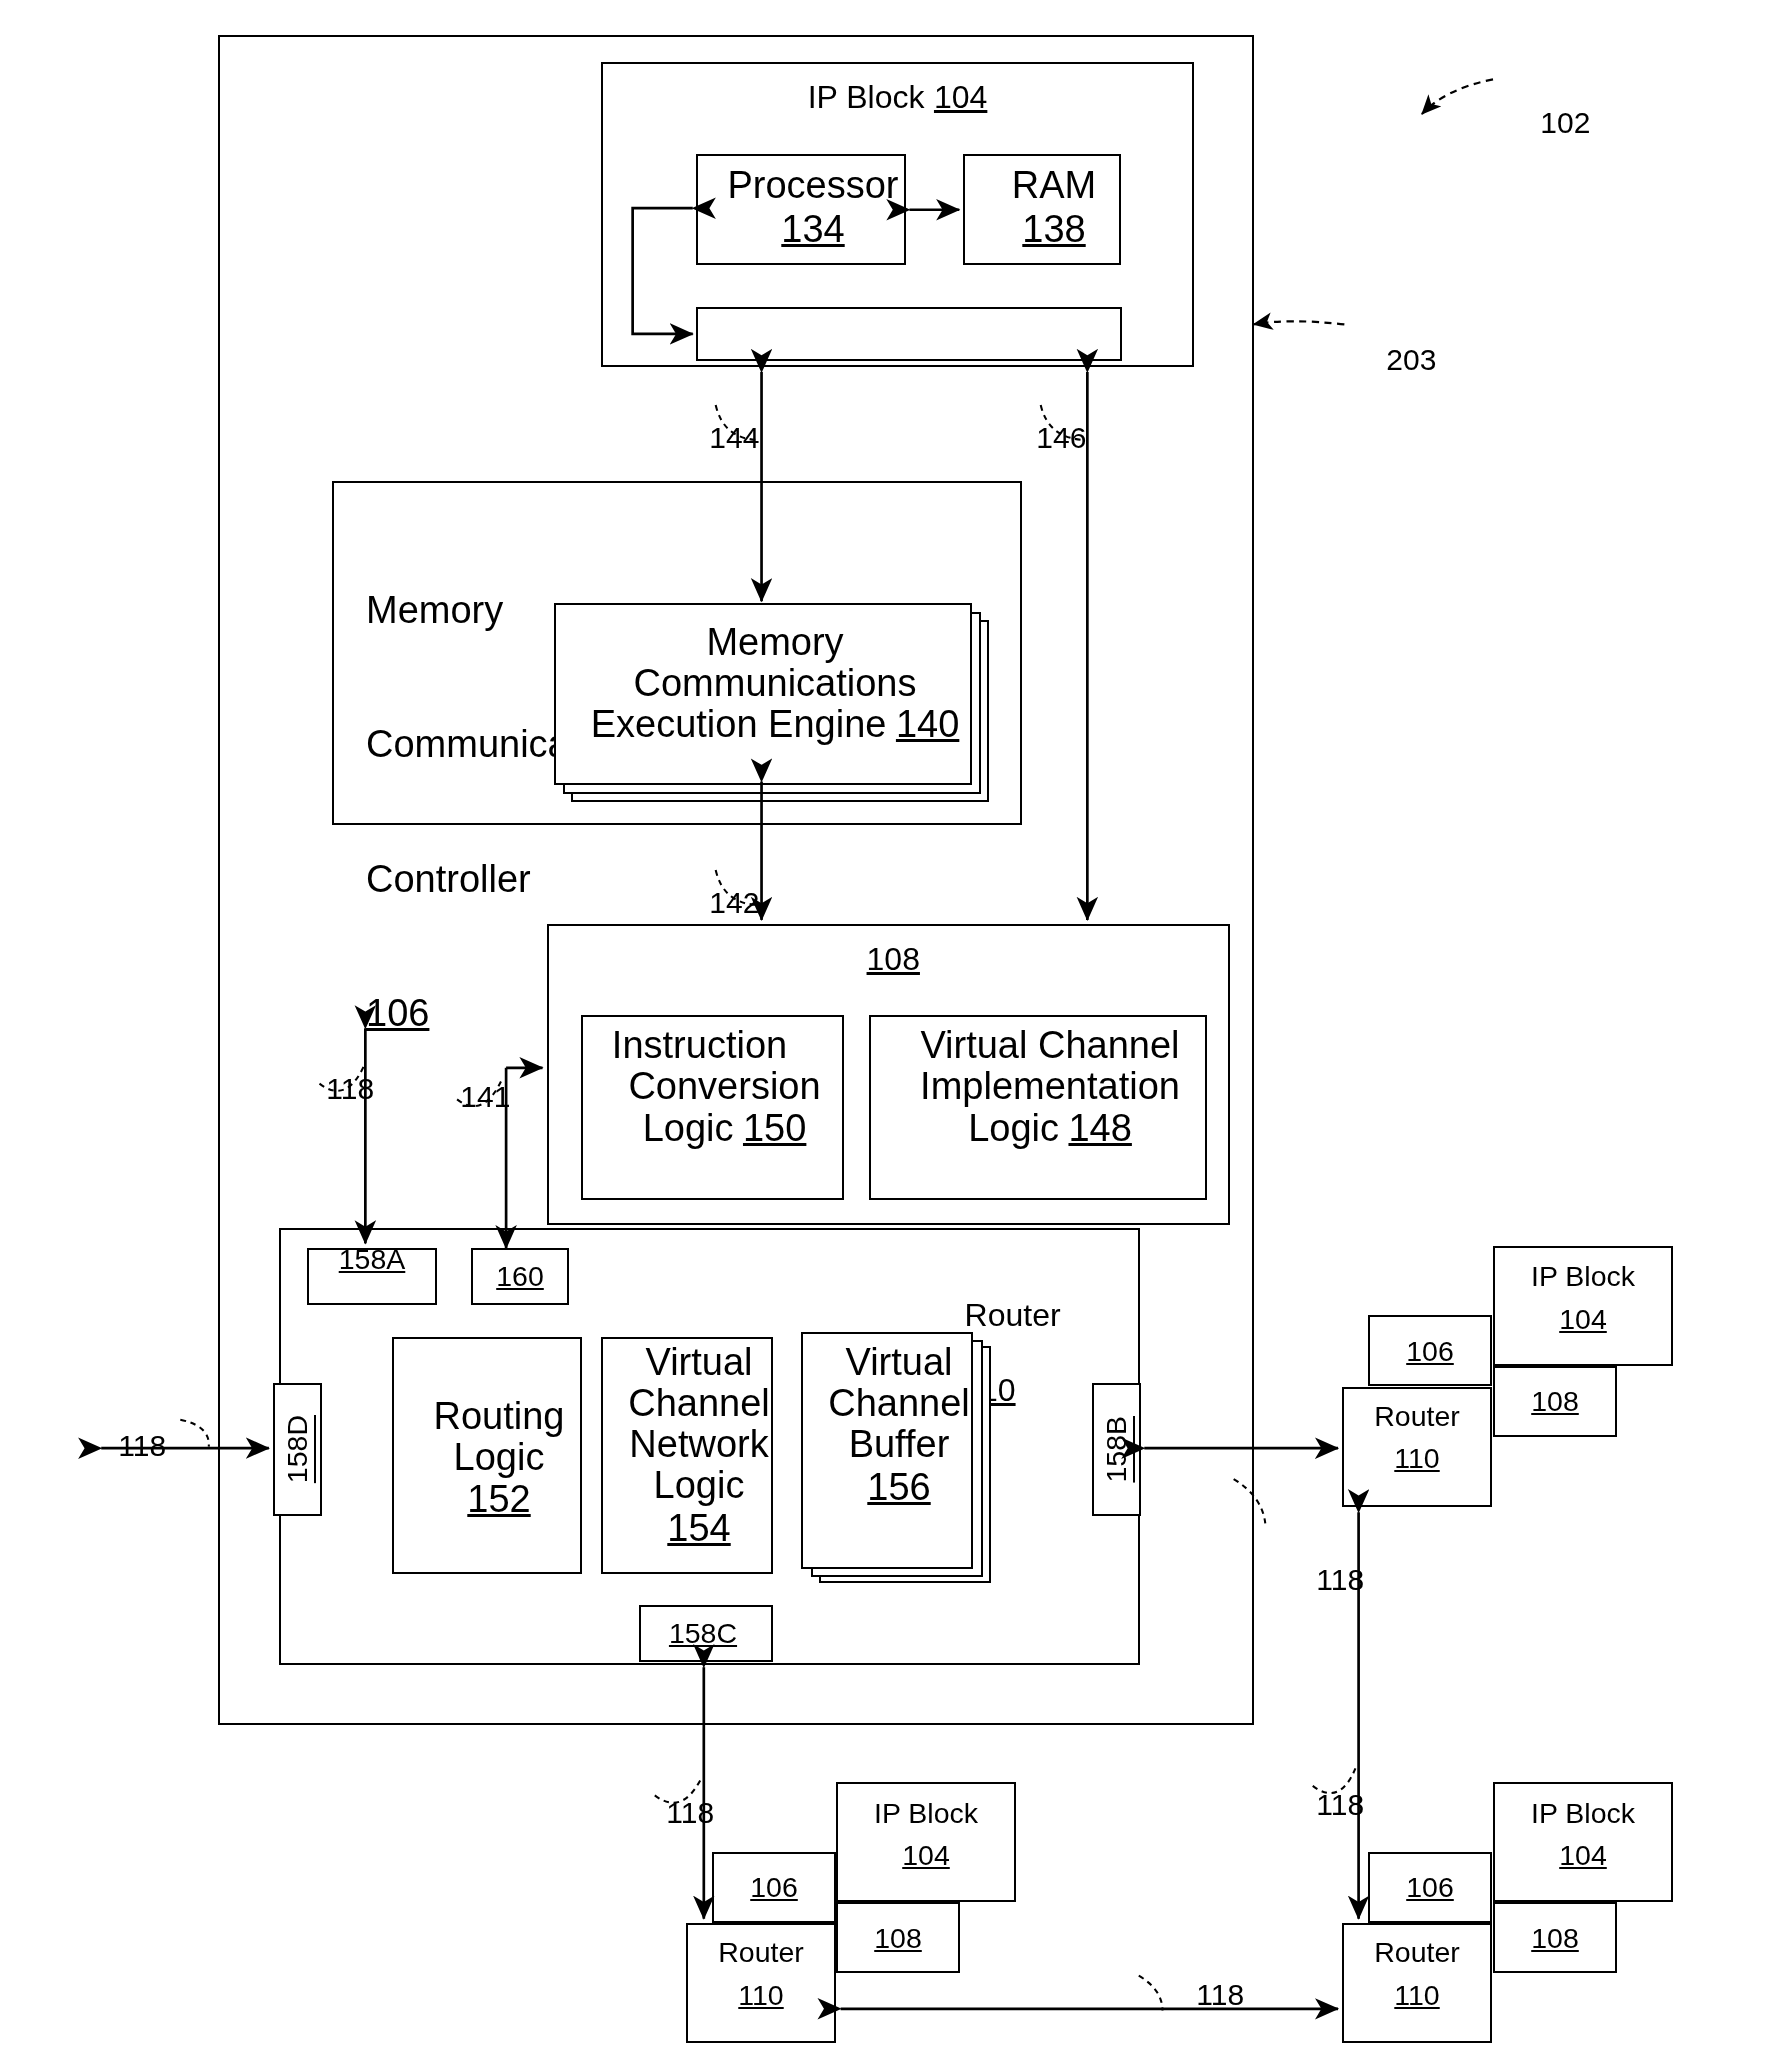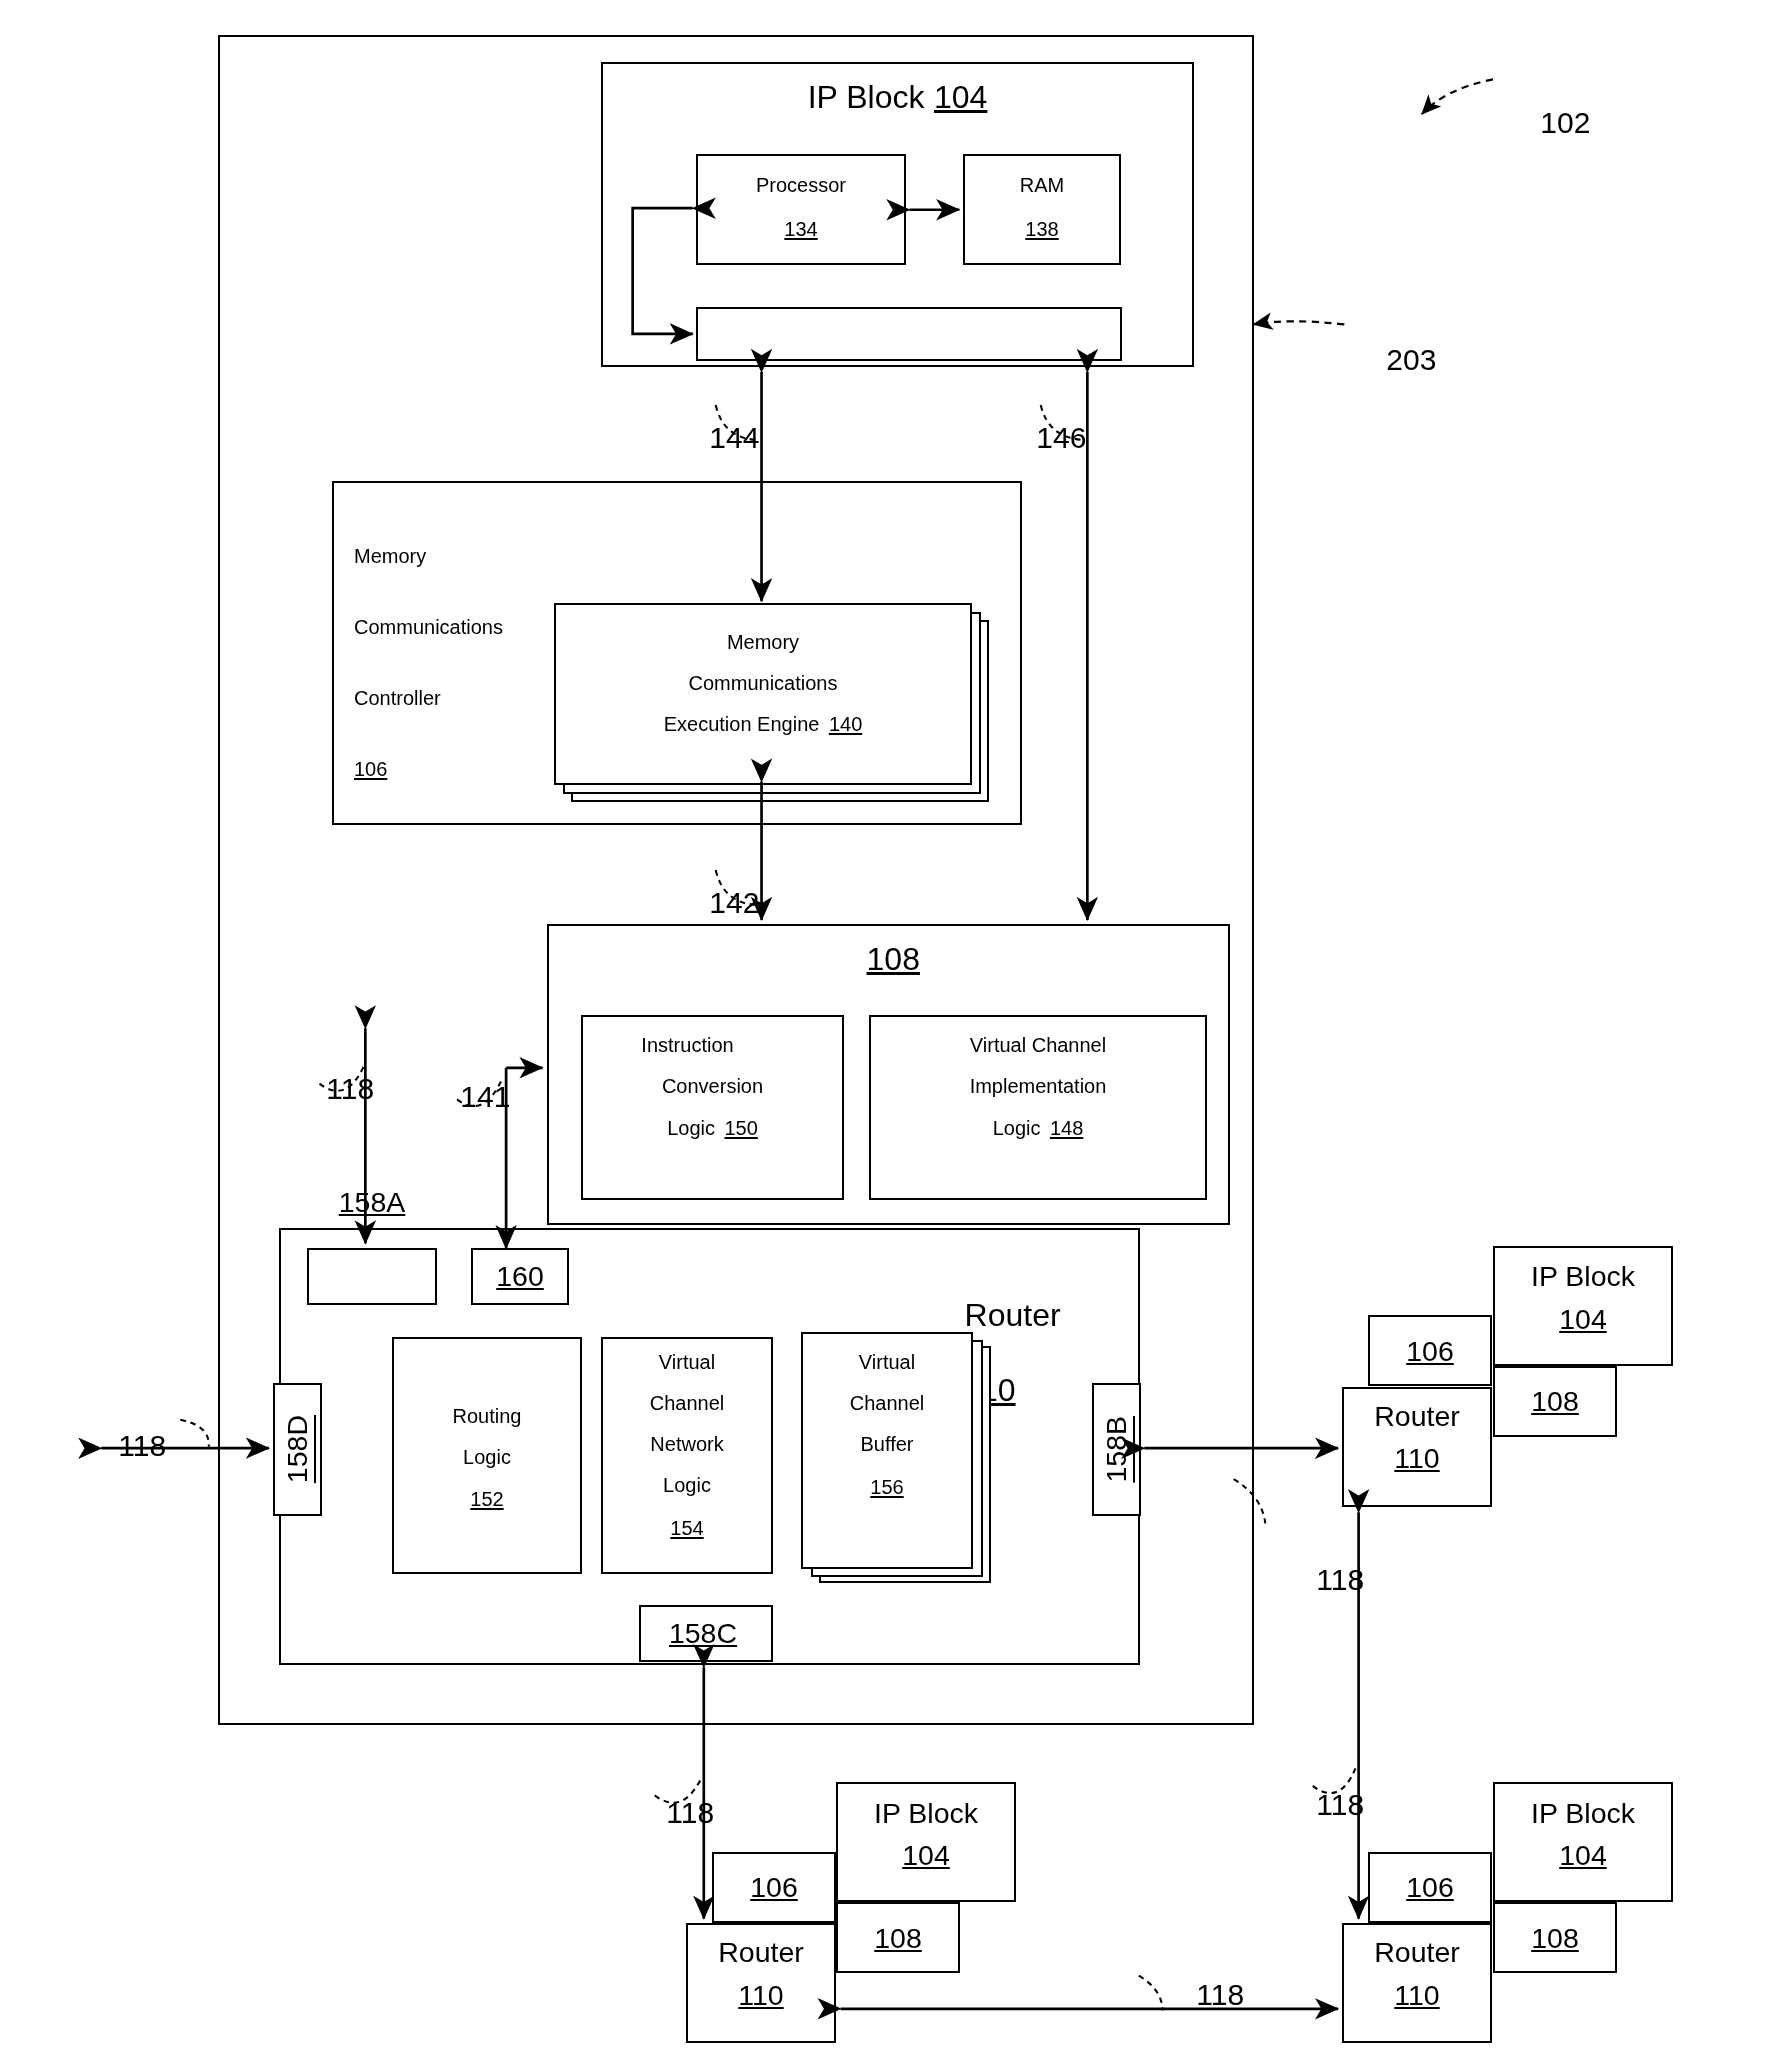--- a/index.html
+++ b/index.html
@@ -7,21 +7,21 @@
        font-family:"Liberation Sans","DejaVu Sans",sans-serif;color:#000;}
   #stage{position:absolute;left:0;top:0;width:1788px;height:2066px;}
 
   .box{position:absolute;border:2.4px solid #000;background:#fff;box-sizing:border-box;}
   .lbl{position:absolute;white-space:pre;line-height:1.18;}
   .ctr{display:flex;align-items:center;justify-content:center;text-align:center;}
   .u{text-decoration:underline;text-underline-offset:2.4px;}
 
   
   .t-xl{font-size:32px;}
-  .t-lg{font-size:20px;}
+  .t-lg{font-size:38px;margin-left:12px;}
   .t-md{font-size:28.5px;}
   .t-ref{font-size:30px;}
   svg.ov{position:absolute;left:0;top:0;width:1788px;height:2066px;overflow:visible;pointer-events:none;}
 
   .vert-text{writing-mode:vertical-rl;transform:rotate(180deg);}
 </style>
 </head>
 <body>
 
 <div id="stage">
@@ -114,21 +114,21 @@
 
   <div class="box" style="left:279px;top:1228px;width:861px;height:437px;"></div>
 
   <div class="lbl t-xl" style="left:929px;top:1259px;width:206px;height:38px;">
     <span>Router</span>
     <span style="display:inline-block;width:8px"></span>
     <span class="u">110</span>
   </div>
 
   <div class="box" style="left:307px;top:1248px;width:130px;height:57px;"></div>
-  <div class="lbl t-md ctr u" style="left:307px;top:1185px;width:130px;height:35px;">
+  <div class="lbl t-md ctr u" style="left:307px;top:1242px;width:130px;height:35px;">
     <span>158A</span>
   </div>
 
   <div class="box" style="left:471px;top:1248px;width:98px;height:57px;"></div>
   <div class="lbl t-md ctr u" style="left:471px;top:1259px;width:98px;height:35px;">
     <span>160</span>
   </div>
 
   <div class="box" style="left:273px;top:1383px;width:49px;height:133px;"></div>
   <div class="lbl t-md ctr" style="left:273px;top:1383px;width:49px;height:133px;">

